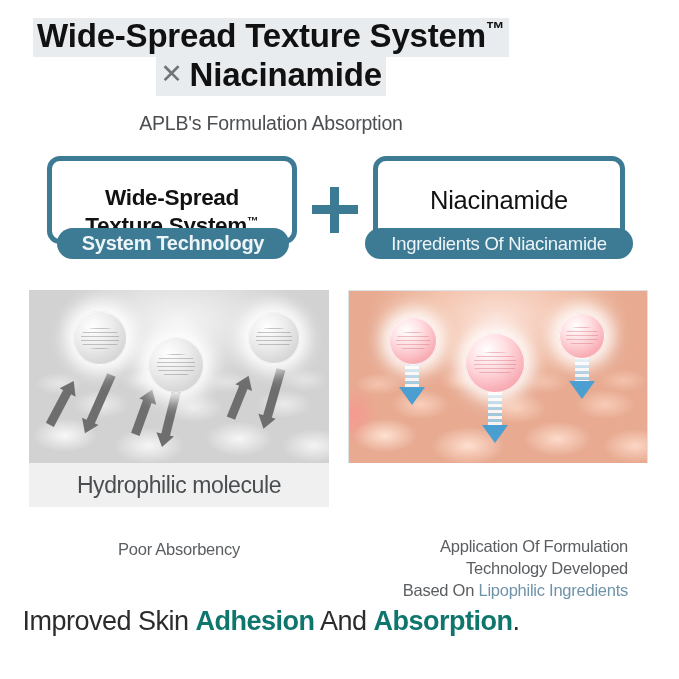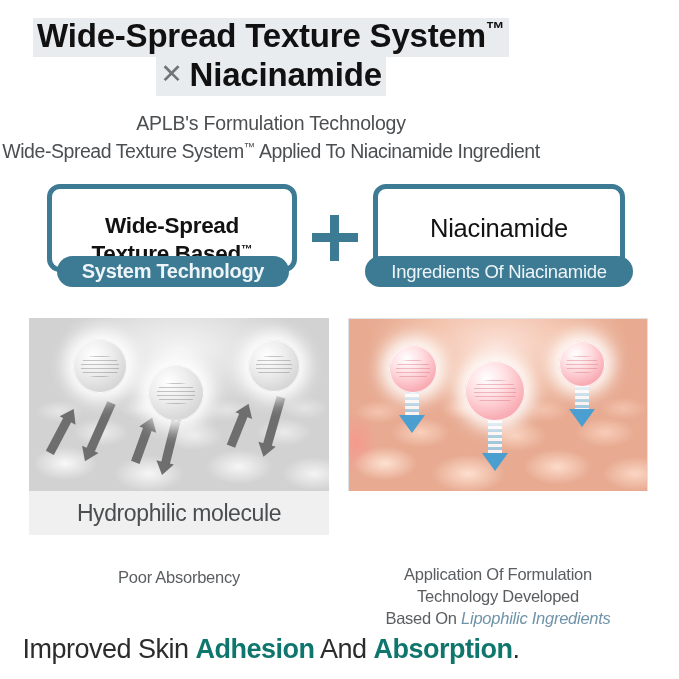--- a/index.html
+++ b/index.html
@@ -358,25 +358,26 @@
     font-size: 16.5px;
     line-height: 1.32;
     letter-spacing: -0.25px;
   }
   .subcap-left {
     left: 29px;
     top: 3px;
     width: 300px;
   }
   .subcap-right {
-    left: 348px;
+    left: 328px;
     top: 0px;
     width: 300px;
-  }
-  .hl-lipo { color: #6f93a8; font-style: italic; }
+    text-align: right;
+  }
+  .hl-lipo { color: #6f93a8; }
 
   
   .tagline {
     text-align: center;
     margin-top: 2px;
     font-size: 27px;
     color: #2c2c2c;
     letter-spacing: -0.5px;
     white-space: nowrap;
   }
@@ -390,30 +391,29 @@
   <div class="title-block">
     <div class="title-line">
       <span class="title-hl"><span>Wide-Spread Texture System</span><span class="tm-sup">™</span></span>
     </div>
     <div class="title-line title-line-2">
       <span class="title-hl"><span class="xmark">✕</span><span>Niacinamide</span></span>
     </div>
   </div>
 
   <div class="subtitle">
-    <div class="subtitle-1">APLB's Formulation Technology</div>
-    <div class="subtitle-2"><span>Wide-Spread Texture System</span><span class="tm-sup">™</span><span> Applied To Niacinamide Ingredient</span></div>
+    <div class="subtitle-1">APLB's Formulation Absorption</div>
   </div>
 
   <div class="box-row">
 
     <div class="card card-left">
       <div class="card-text-left">
         <span>Wide-Spread</span><br>
-        <span>Texture Based</span><span class="tm-sup">™</span>
+        <span>Texture System</span><span class="tm-sup">™</span>
       </div>
     </div>
     <div class="badge badge-left">
       <span>System Technology</span>
     </div>
 
     <div class="plus-sign">
       <div class="bar-h"></div>
       <div class="bar-v"></div>
     </div>

